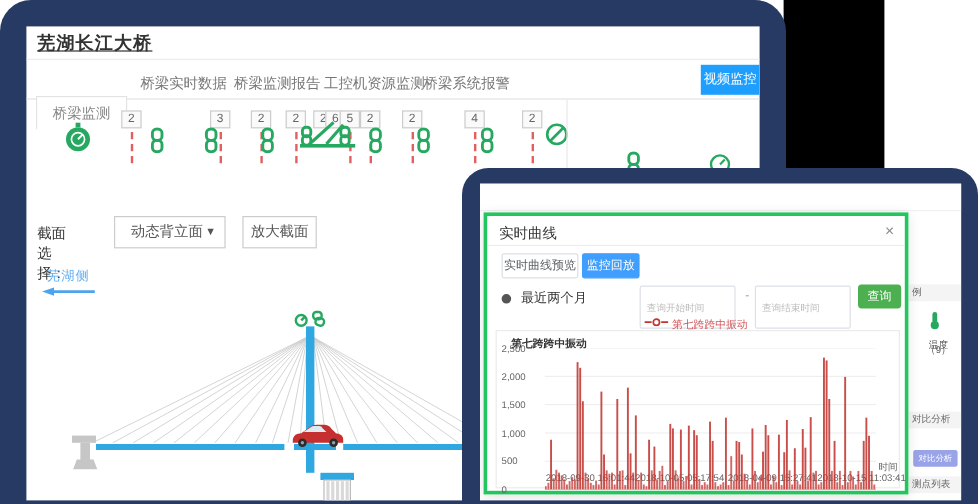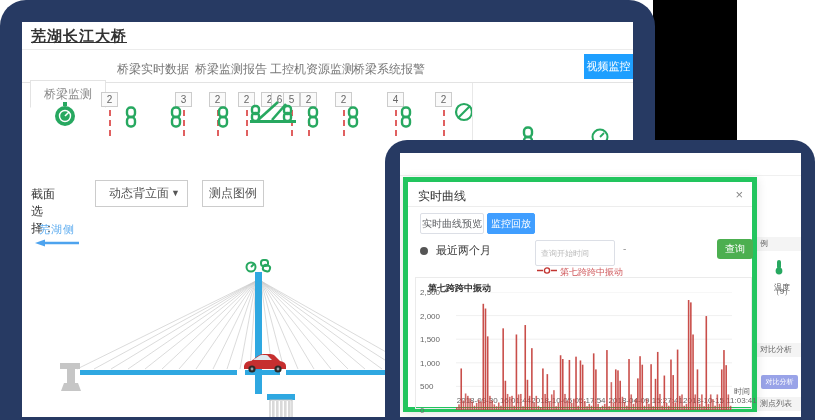--- a/index.html
+++ b/index.html
@@ -34,30 +34,30 @@
   .section-label { position:absolute; left:0; top:6px; font-size:12px; color:#333; }
   .dropdown { position:absolute; left:64px; top:0; width:93px; height:27px; border:1px solid #ccc; background:#fff; font-size:12px; color:#555; line-height:25px; padding-left:13px; cursor:pointer; }
   .dropdown .caret { position:absolute; right:7px; top:0; color:#555; font-size:9px; }
   .zoom-btn { position:absolute; left:171px; top:0; width:62px; height:27px; border:1px solid #ccc; background:#fff; font-size:12px; color:#555; cursor:pointer; }
 
   .side-label { left:17px; top:200px; font-size:11px; color:#61aef0; letter-spacing:1px; }
   .side-arrow { left:13px; top:217px; width:46px; height:8px; }
 
   
   .modal-topstrip { left:0; top:0; width:401px; height:23px; background:#fff; border-bottom:1px solid #f0f0f0; }
-  .dialog { left:3px; top:24px; width:354px; height:235px; background:#fff; border:5px solid #22c55e; box-shadow:0 2px 10px rgba(0,0,0,.12); }
+  .dialog { left:3px; top:24px; width:354px; height:235px; background:#fff; border:3px solid #22c55e; box-shadow:0 2px 10px rgba(0,0,0,.12); }
   .dialog-title { position:absolute; left:10px; top:6px; font-size:12px; color:#333; }
   .dialog-close { position:absolute; right:9px; top:5px; font-size:13px; color:#888; cursor:pointer; }
   .dialog-hd-divider { position:absolute; left:0; top:24px; width:100%; height:1px; background:#ededed; }
   .dlg-tab { position:absolute; top:31px; height:21px; font-size:10px; line-height:19px; text-align:center; cursor:pointer; border-radius:2px; }
   .dlg-tab.inactive { left:12px; width:64px; color:#606266; border:1px solid #dcdfe6; background:#fff; }
   .dlg-tab.active { left:79px; width:48px; color:#fff; background:#409eff; border:1px solid #409eff; }
   .radio-row { position:absolute; left:12px; top:61px; font-size:11px; color:#333; }
   .radio-dot { display:inline-block; width:8px; height:8px; border:2px solid #555; border-radius:50%; background:#555; vertical-align:-1px; margin-right:5px; }
-  .q-input { position:absolute; top:58px; height:26px; width:80px; border:1px solid #dcdfe6; border-radius:2px; font-size:8px; color:#555; padding-left:5px; font-family:Liberation Sans, sans-serif; }
+  .q-input { position:absolute; top:58px; height:36px; width:80px; border:1px solid #dcdfe6; border-radius:2px; font-size:8px; color:#555; padding-left:5px; font-family:Liberation Sans, sans-serif; }
   .q-input::placeholder { color:#bbb; }
   .q-sep { position:absolute; top:61px; font-size:10px; color:#999; }
   .query-btn { position:absolute; left:309px; top:57px; width:36px; height:20px; background:#4caf50; border:none; border-radius:3px; color:#fff; font-size:10px; cursor:pointer; }
   .chart-legend { position:absolute; left:0; top:84px; width:100%; text-align:center; font-size:9px; color:#cf5659; }
   .legend-sym { display:inline-block; vertical-align:1px; margin-right:3px; }
 
   .chart-box { position:absolute; left:7px; top:95px; width:337px; height:132px; border:1px solid #ebebeb; }
   .chart-title { position:absolute; left:12px; top:4px; font-size:9px; color:#333; font-weight:bold; }
   .ytick { position:absolute; width:30px; text-align:left; font-size:8px; color:#666; }
   .xtick { position:absolute; top:118px; font-size:8px; color:#666; white-space:nowrap; }
@@ -211,21 +211,21 @@
             </svg>
           </div>
         </div>
 
       <div class="abs section-bar">
         <span class="section-label">截面选择：</span>
         <div class="dropdown">
           <span>动态背立面</span>
           <span class="caret">▼</span>
         </div>
-        <button class="zoom-btn">测点图例</button>
+        <button class="zoom-btn">放大截面</button>
       </div>
 
       <div class="abs side-label">芜湖侧</div>
       <svg class="abs side-arrow" width="46" height="8" viewBox="0 0 46 8">
         <line x1="8" y1="4" x2="44" y2="4" stroke="#4da3ee" stroke-width="2.4"></line>
         <polygon points="0,4 10,0.5 10,7.5" fill="#4da3ee"></polygon>
       </svg>
 
       <svg class="abs" style="left:0;top:222px;" width="400" height="173" viewBox="0 0 400 173">
 
@@ -324,20 +324,21 @@
             <div class="dlg-tab inactive">实时曲线预览</div>
             <div class="dlg-tab active">监控回放</div>
           </div>
 
         <div class="radio-row">
           <span class="radio-dot"></span>
           <span>最近两个月</span>
         </div>
         <input class="q-input" style="left: 127px;" placeholder="查询开始时间">
         <span class="q-sep" style="left:215px;">-</span>
+        <input class="q-input" style="left: 223px;" placeholder="查询结束时间">
         <button class="query-btn">查询</button>
 
         <div class="chart-legend">
           <svg class="legend-sym" width="20" height="7" viewBox="0 0 20 7">
             <line x1="0" y1="3.5" x2="6" y2="3.5" stroke="#c23531" stroke-width="1.5"></line>
             <circle cx="10" cy="3.5" r="2.6" fill="#fff" stroke="#c23531" stroke-width="1.4"></circle>
             <line x1="14" y1="3.5" x2="20" y2="3.5" stroke="#c23531" stroke-width="1.5"></line>
           </svg><span>第七跨跨中振动</span>
         </div>
 

